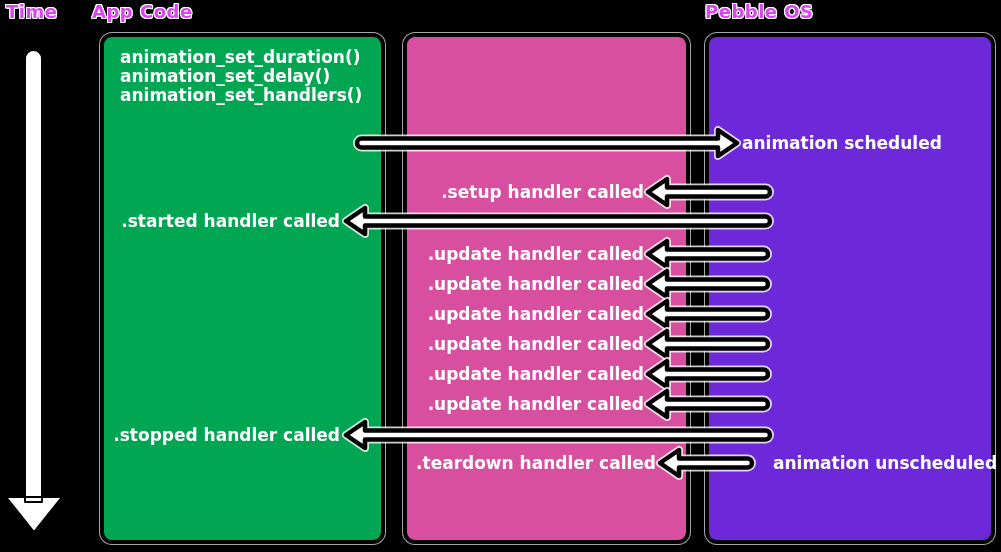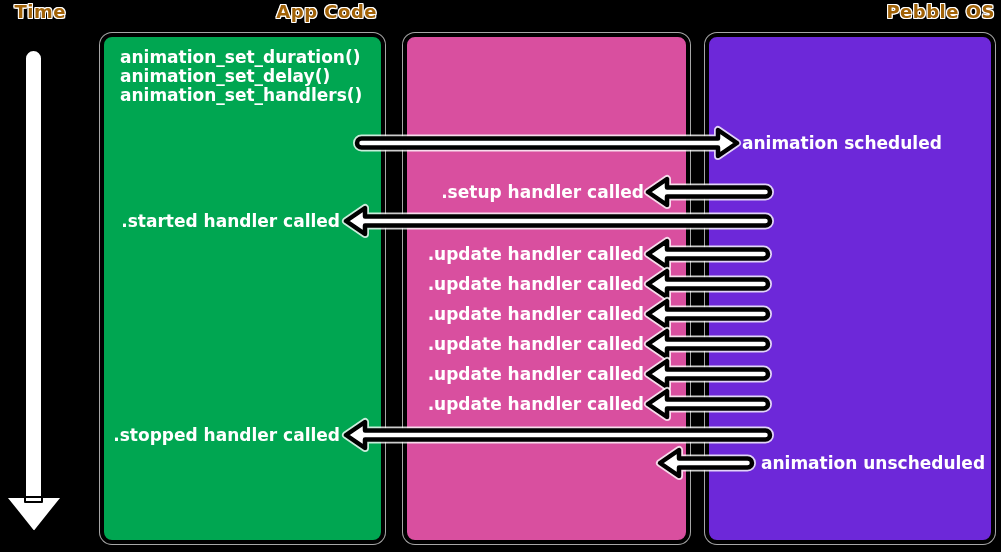--- a/index.html
+++ b/index.html
@@ -13,24 +13,24 @@
     width: 1001px;
     height: 552px;
     background: #000;
     overflow: hidden;
   }
   .col-header {
     position: absolute;
     top: 1px;
     height: 22px;
     line-height: 22px;
-    text-align: right;
+    text-align: left;
     font-size: 18px;
     font-weight: bold;
-    color: #a16207;
+    color: #d946ef;
     letter-spacing: 0.5px;
     text-shadow:
       -1px -1px 0 #fff, 1px -1px 0 #fff, -1px 1px 0 #fff, 1px 1px 0 #fff,
       0 -1px 0 #fff, 0 1px 0 #fff, -1px 0 0 #fff, 1px 0 0 #fff;
     white-space: nowrap;
   }
   .hdr-time      { left: 6px;   width: 60px;  }
   .hdr-app       { left: 92px; width: 285px; }
   .hdr-impl      { left: 403px; width: 287px; }
   .hdr-os        { left: 705px; width: 290px; }
@@ -77,21 +77,21 @@
   .lbl-upd-0    { top: 206px; right: 42px; }
   .lbl-upd-1    { top: 236px; right: 42px; }
   .lbl-upd-2    { top: 266px; right: 42px; }
   .lbl-upd-3    { top: 296px; right: 42px; }
   .lbl-upd-4    { top: 326px; right: 42px; }
   .lbl-upd-5    { top: 356px; right: 42px; }
   .lbl-teardown { top: 415px; right: 30px; }
 
   
   .lbl-scheduled   { top: 95px;  left: 33px; }
-  .lbl-unscheduled { top: 415px; left: 52px; }
+  .lbl-unscheduled { top: 415px; left: 64px; }
 
   .arrows {
     position: absolute;
     left: 0; top: 0;
     width: 1001px;
     height: 552px;
     pointer-events: none;
   }
   .arrow-halo {
     fill: none;
@@ -133,20 +133,21 @@
   </div>
 
   <div class="box box-magenta">
     <div class="label r lbl-setup">.setup handler called</div>
     <div class="label r lbl-upd-0">.update handler called</div>
     <div class="label r lbl-upd-1">.update handler called</div>
     <div class="label r lbl-upd-2">.update handler called</div>
     <div class="label r lbl-upd-3">.update handler called</div>
     <div class="label r lbl-upd-4">.update handler called</div>
     <div class="label r lbl-upd-5">.update handler called</div>
+    <div class="label r lbl-teardown">.teardown handler called</div>
   </div>
 
   <div class="box box-blue">
     <div class="label lbl-scheduled">animation scheduled</div>
     <div class="label lbl-unscheduled">animation unscheduled</div>
   </div>
 
   <svg class="arrows" viewBox="0 0 1001 552">
     <defs>
       <path id="a-sched" d="M737,143 L718,130 L718,138.5 L361.5,138.5 A4.5,4.5 0 0 0 361.5,147.5 L718,147.5 L718,156 Z"></path>

